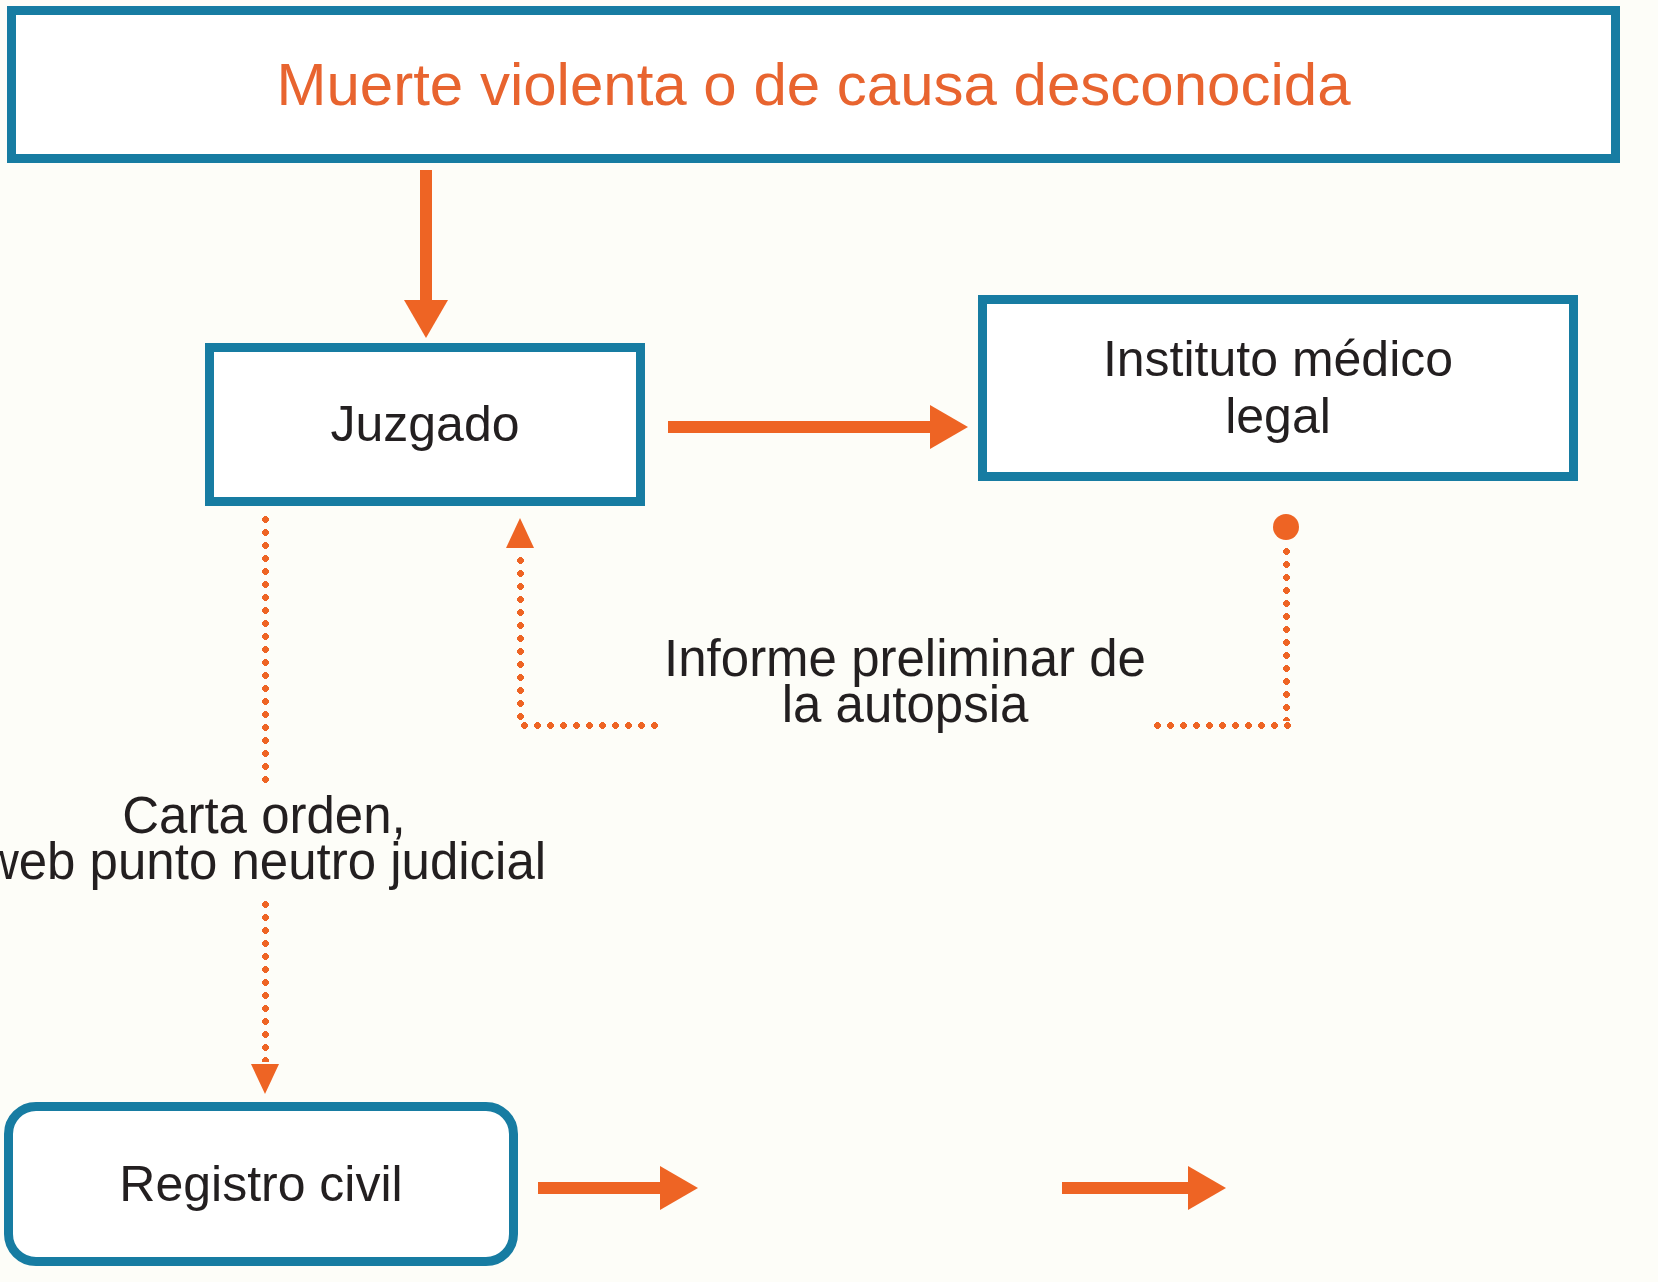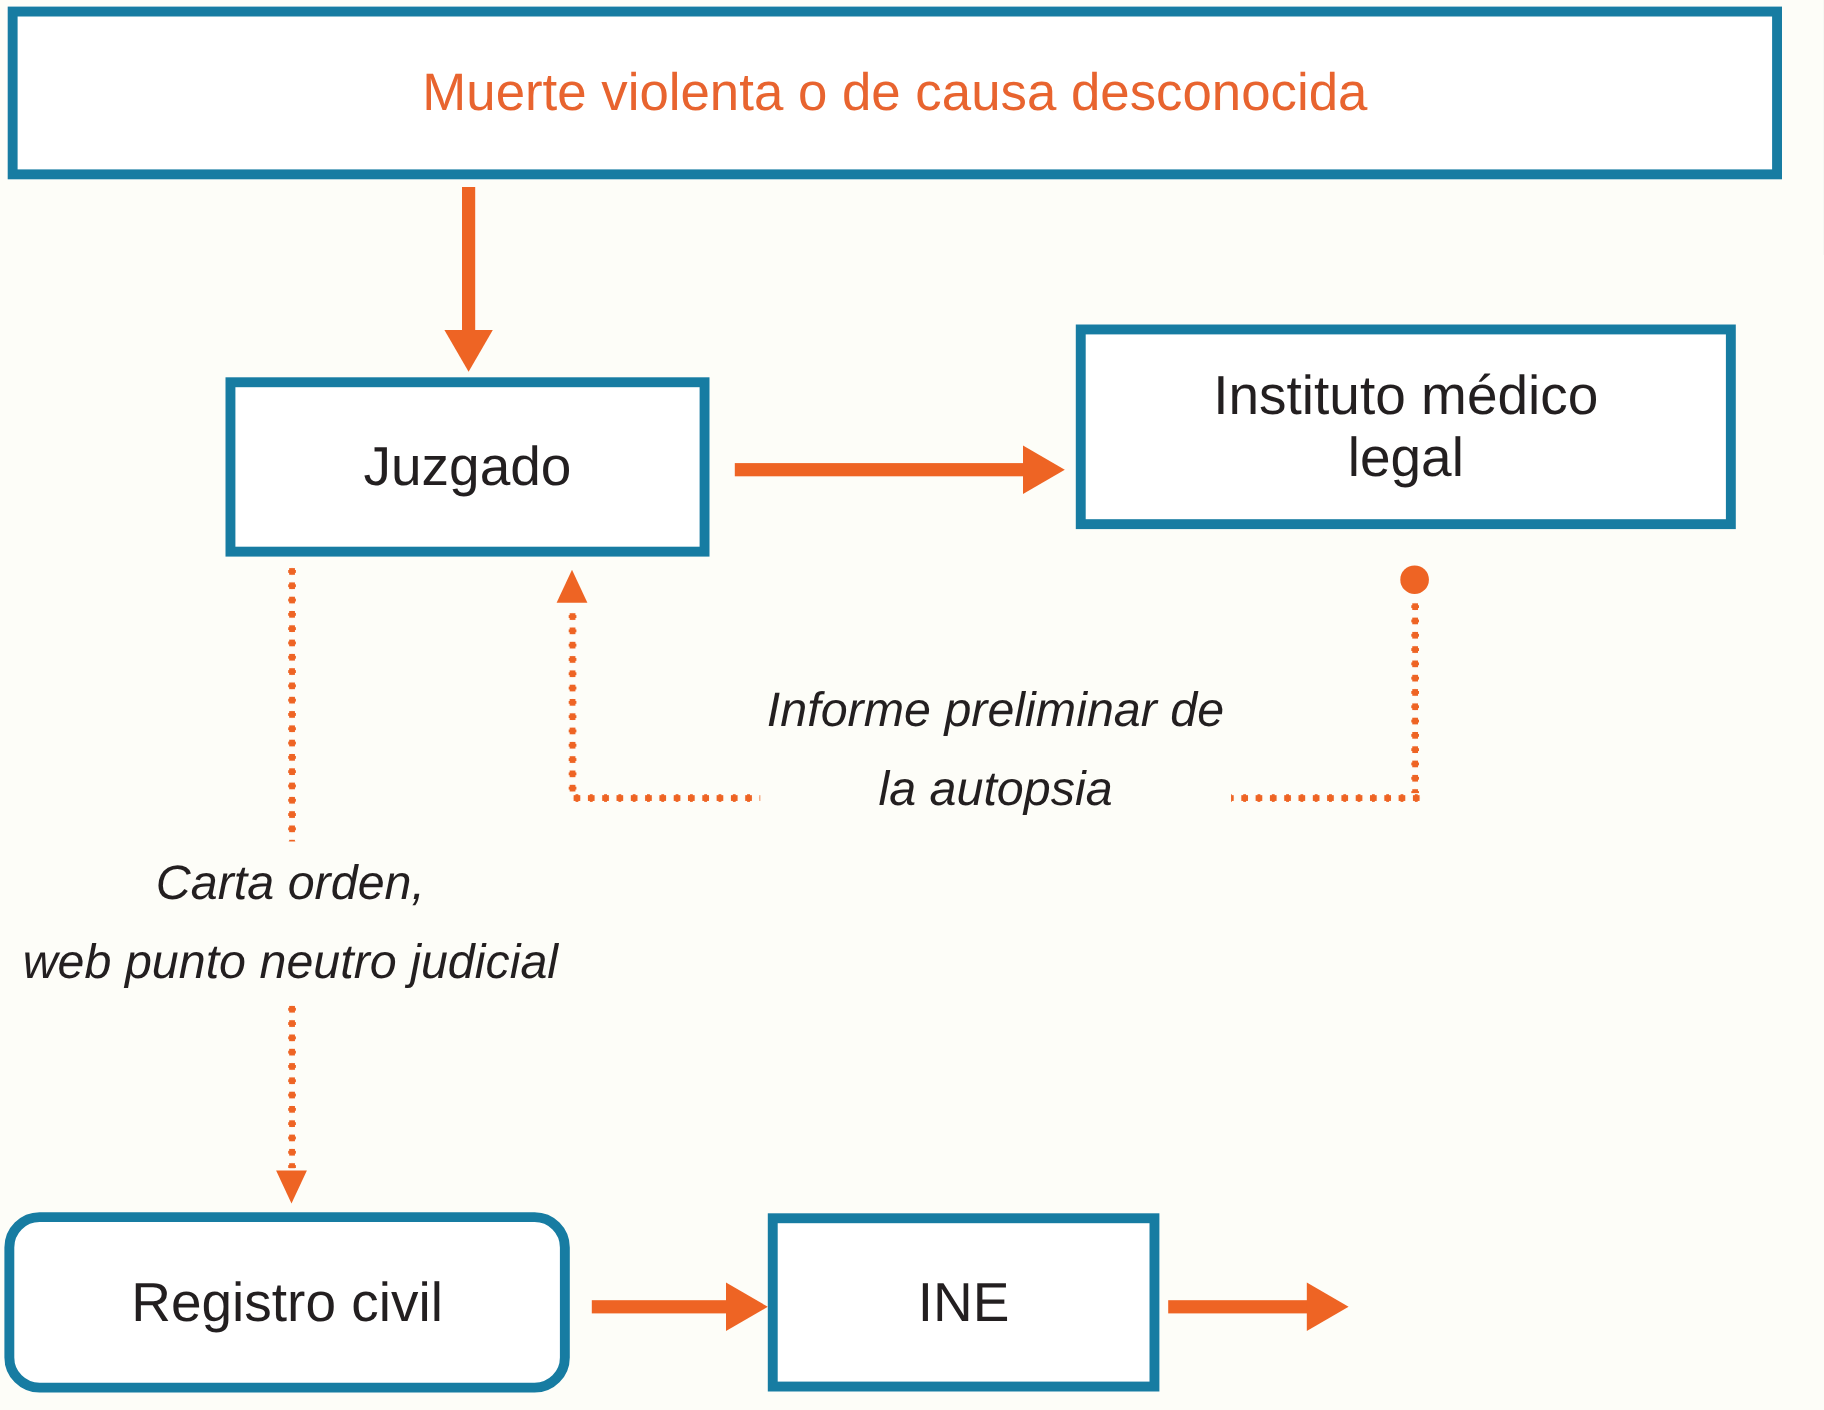--- a/index.html
+++ b/index.html
@@ -22,30 +22,29 @@
     position:absolute;
     background:#ffffff;
     border:9px solid var(--teal);
     box-sizing:border-box;
     display:flex;align-items:center;justify-content:center;
     text-align:center;
     font-size:50px;line-height:57px;
     white-space:pre-line;
     color:var(--ink);
   }
-  .node.title-node{color:var(--title-orange);font-size:48px;}
+  .node.title-node{color:var(--title-orange);font-size:60px;}
   .edge-label{
     position:absolute;
     transform:translate(-50%,-50%);
     text-align:center;
-    font-size:44px;line-height:72px;
+    font-size:51px;line-height:46px;
     white-space:pre-line;
     background:var(--bg);
     padding:2px 6px;
-    font-style:italic;
   }
   
   .shaft-h{position:absolute;height:12px;background:var(--orange);}
   .shaft-v{position:absolute;width:12px;background:var(--orange);}
   .head-right{position:absolute;width:0;height:0;
     border-top:22px solid transparent;border-bottom:22px solid transparent;
     border-left:38px solid var(--orange);}
   .head-down-big{position:absolute;width:0;height:0;
     border-left:22px solid transparent;border-right:22px solid transparent;
     border-top:38px solid var(--orange);}
@@ -71,21 +70,20 @@
 
   <div class="node title-node" style="left:7px;top:6px;width:1613px;height:157px;">Muerte violenta o de causa desconocida</div>
 
   <div class="node" style="left:978px;top:295px;width:600px;height:186px;">Instituto médico
 legal</div>
 
   <div class="node" style="left:205px;top:343px;width:440px;height:163px;">Juzgado</div>
 
   <div class="node" style="left:4px;top:1102px;width:514px;height:164px;border-radius:32px;">Registro civil</div>
 
-  <div class="node" style="left:698px;top:1103px;width:356px;height:162px;">INE</div>
 
 
   <div>
     <div class="shaft-v" style="left:420px;top:170px;height:132px;"></div>
     <div class="head-down-big" style="left:404px;top:300px;"></div>
   </div>
 
   <div>
     <div class="shaft-h" style="left:668px;top:421px;width:263px;"></div>
     <div class="head-right" style="left:930px;top:405px;"></div>

